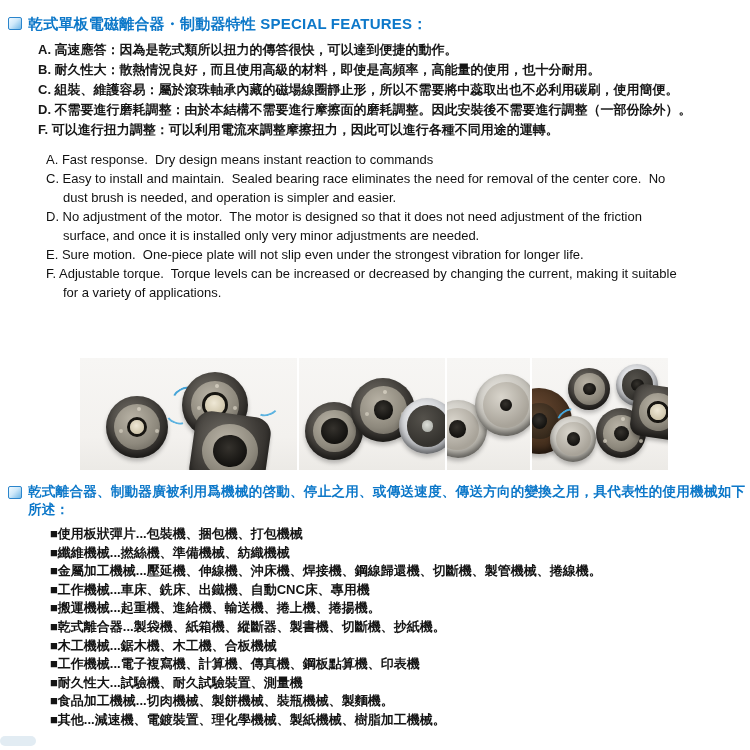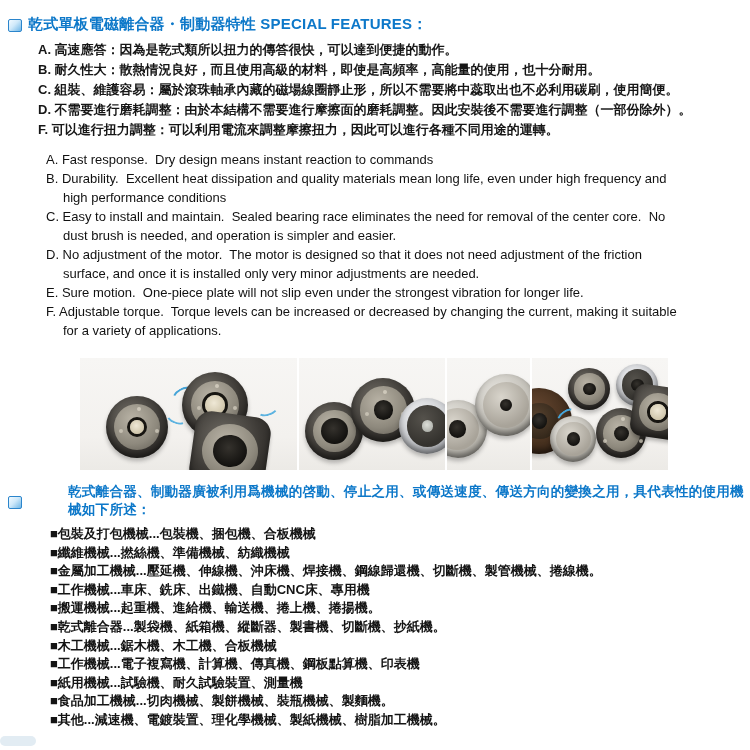--- a/index.html
+++ b/index.html
@@ -1,26 +1,26 @@
 <!DOCTYPE html>
 <html><head>
 <meta charset="utf-8">
 <style>
   * { margin:0; padding:0; box-sizing:border-box; }
   html,body { width:750px; height:750px; background:#ffffff; overflow:hidden;
     font-family:"Liberation Sans","DejaVu Sans",sans-serif; }
   .page { position:relative; width:750px; height:750px; background:#fff; padding:14px 10px 0 8px; }
 
   
-  .sec-header { display:flex; align-items:center; gap:6px; }
+  .sec-header { display:flex; align-items:flex-start; gap:6px; }
   .sq-icon { flex:0 0 auto; width:14px; height:13px; margin-top:3px;
     border:1.5px solid #2b85cc; border-radius:2px;
     background:linear-gradient(135deg,#f2faff 0%,#cfe9fa 45%,#6fb6e6 100%); }
   .sec-title { color:#0d78c9; font-weight:bold; font-size:15px; line-height:20px; letter-spacing:0.2px; }
-  .sec-title.small { font-size:13.6px; line-height:18px;margin-left:40px; }
+  .sec-title.small { font-size:13.6px; line-height:18px; }
 
   
   .zh-list { margin:6px 0 0 30px; }
   .zh-list .feat-zh { font-size:13px; font-weight:bold; color:#161616; line-height:20px; white-space:pre-wrap; }
 
   .en-list { margin:10px 0 0 30px; width:650px; }
   .en-list .feat-en { font-size:13px; color:#111; line-height:19px;
     padding-left:17px; text-indent:-17px; white-space:pre-wrap;margin-left:8px; }
 
   
@@ -73,21 +73,20 @@
   <div class="zh-list">
       <div class="feat-zh">A. 高速應答：因為是乾式類所以扭力的傳答很快，可以達到便捷的動作。</div>
       <div class="feat-zh">B. 耐久性大：散熱情況良好，而且使用高級的材料，即使是高頻率，高能量的使用，也十分耐用。</div>
       <div class="feat-zh">C. 組裝、維護容易：屬於滾珠軸承內藏的磁場線圈靜止形，所以不需要將中蕊取出也不必利用碳刷，使用簡便。</div>
       <div class="feat-zh">D. 不需要進行磨耗調整：由於本結構不需要進行摩擦面的磨耗調整。因此安裝後不需要進行調整（一部份除外）。</div>
       <div class="feat-zh">F. 可以進行扭力調整：可以利用電流來調整摩擦扭力，因此可以進行各種不同用途的運轉。</div>
     </div>
 
   <div class="en-list">
       <div class="feat-en">A. Fast response.  Dry design means instant reaction to commands</div>
-      <div class="feat-en">B. Durability.  Excellent heat dissipation and quality materials mean long life, even under high frequency and high performance conditions</div>
       <div class="feat-en">C. Easy to install and maintain.  Sealed bearing race eliminates the need for removal of the center core.  No dust brush is needed, and operation is simpler and easier.</div>
       <div class="feat-en">D. No adjustment of the motor.  The motor is designed so that it does not need adjustment of the friction surface, and once it is installed only very minor adjustments are needed.</div>
       <div class="feat-en">E. Sure motion.  One-piece plate will not slip even under the strongest vibration for longer life.</div>
       <div class="feat-en">F. Adjustable torque.  Torque levels can be increased or decreased by changing the current, making it suitable for a variety of applications.</div>
     </div>
 
   <div class="photo-strip">
     <div class="photo-panel pp1">
       <div class="prod cream" style="left:26px;top:38px;width:62px;height:62px;">
           <div class="face"></div>
@@ -163,28 +162,28 @@
         </div>
     </div>
   </div>
 
   <div class="sec2">
     <div class="sec-header">
       <span class="sq-icon"></span>
       <span class="sec-title small">乾式離合器、制動器廣被利用爲機械的啓動、停止之用、或傳送速度、傳送方向的變換之用，具代表性的使用機械如下所述：</span>
     </div>
     <div class="app-list">
-        <div class="app-item">■包裝及打包機械...包裝機、捆包機、合板機械</div>
+        <div class="app-item">■使用板狀彈片...包裝機、捆包機、打包機械</div>
         <div class="app-item">■纖維機械...撚絲機、準備機械、紡織機械</div>
         <div class="app-item">■金屬加工機械...壓延機、伸線機、沖床機、焊接機、鋼線歸還機、切斷機、製管機械、捲線機。</div>
         <div class="app-item">■工作機械...車床、銑床、出鐵機、自動CNC床、專用機</div>
         <div class="app-item">■搬運機械...起重機、進給機、輸送機、捲上機、捲揚機。</div>
         <div class="app-item">■乾式離合器...製袋機、紙箱機、縱斷器、製書機、切斷機、抄紙機。</div>
         <div class="app-item">■木工機械...鋸木機、木工機、合板機械</div>
         <div class="app-item">■工作機械...電子複寫機、計算機、傳真機、鋼板點算機、印表機</div>
-        <div class="app-item">■紙用機械...試驗機、耐久試驗裝置、測量機</div>
+        <div class="app-item">■耐久性大...試驗機、耐久試驗裝置、測量機</div>
         <div class="app-item">■食品加工機械...切肉機械、製餅機械、裝瓶機械、製麵機。</div>
         <div class="app-item">■其他...減速機、電鍍裝置、理化學機械、製紙機械、樹脂加工機械。</div>
       </div>
   </div>
 
   <div class="corner-artifact"></div>
 </div>
 
 </body></html>

